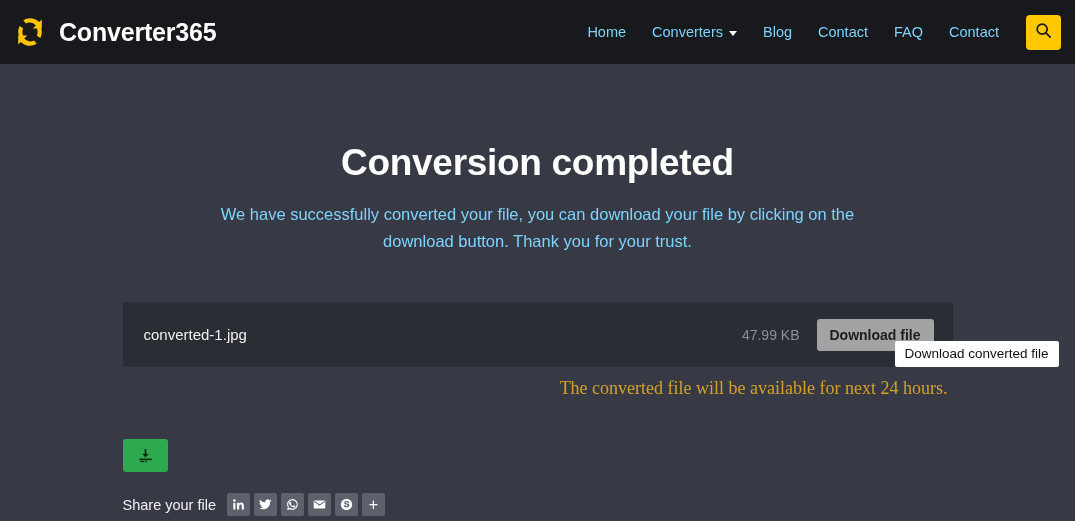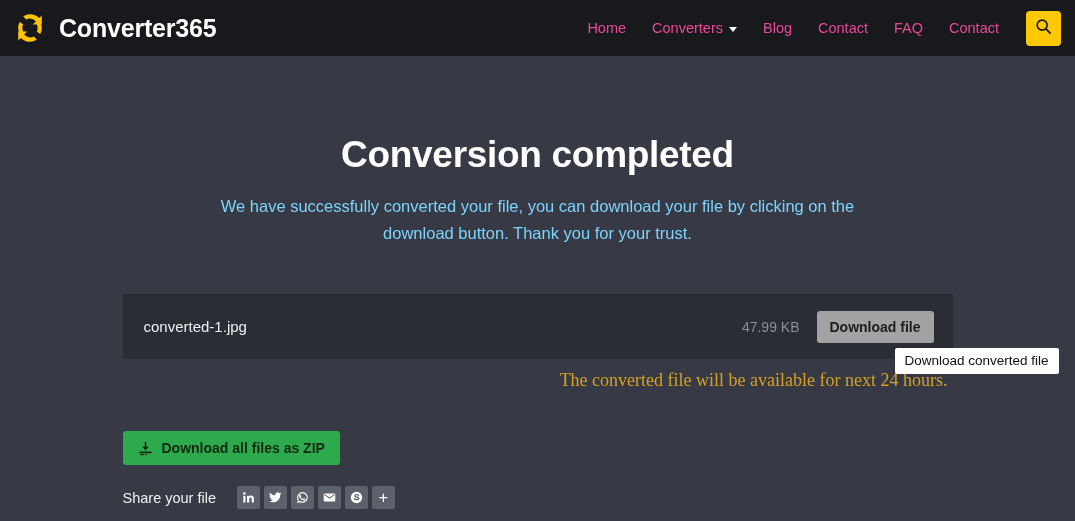--- a/index.html
+++ b/index.html
@@ -13,21 +13,21 @@
 
   body {
     font-family: "Liberation Sans", sans-serif;
     background: #373a44;
     color: #ffffff;
     -webkit-font-smoothing: antialiased;
   }
 
   
   .header {
-    height: 56px;
+    height: 64px;
     background: #17191c;
     display: flex;
     align-items: center;
     padding: 0 14px 0 12px;
     position: relative;
     z-index: 5;
   }
 
   .brand {
     display: flex;
@@ -52,21 +52,21 @@
   }
 
   .nav {
     margin-left: auto;
     display: flex;
     align-items: center;
     gap: 0;
   }
 
   .nav-item {
-    color: #ec4899;
+    color: #7dd3fc;
     font-size: 14.5px;
     text-decoration: none;
     padding: 6px 13px;
     white-space: nowrap;
     display: flex;
     align-items: center;
     gap: 6px;
     cursor: pointer;
   }
 
@@ -164,21 +164,21 @@
   
   .tooltip {
     position: absolute;
     background: #ffffff;
     color: #101010;
     font-size: 13.5px;
     padding: 5px 10px 6px;
     border-radius: 2px;
     white-space: nowrap;
     left: 772px;
-    top: 54px;
+    top: 39px;
     z-index: 10;
   }
 
   .notice {
     text-align: right;
     font-size: 18px;
     color: #d3a126;
     margin-top: 11px;
     padding-right: 5px;
     font-family: Liberation Serif, serif;
@@ -214,21 +214,21 @@
     background: #c8cace;
     color: #1d1f22;
   }
 
   .btn svg { display: block; flex: 0 0 auto; }
 
   
   .share-row {
     display: flex;
     align-items: center;
-    gap: 19px;
+    gap: 9px;
     margin-top: 21px;
   }
 
   .share-label {
     font-size: 14.5px;
     color: #f0f0f1;
     margin-right: 2px;
   }
 
   .share-btns { display: flex; gap: 4px; }
@@ -327,21 +327,20 @@
 
       <button class="btn btn-zip">
         <span>
           <svg viewBox="0 0 16 16" width="15" height="15" aria-hidden="true">
             <path d="M7.1 1h1.8v5.2h2.5L8 10.2 4.6 6.2h2.5z" fill="#13290f"></path>
             <rect x="1.3" y="11.3" width="13.4" height="1.7" fill="#13290f"></rect>
             <rect x="2.4" y="13.7" width="4.3" height="1.4" fill="#13290f"></rect>
             <rect x="8" y="13.7" width="1.6" height="1.4" fill="#13290f"></rect>
           </svg>
         </span>
-        <span>Download all files as ZIP</span>
       </button>
 
     </div>
 
     <div class="share-row">
       <span class="share-label">Share your file</span>
 
       <div class="share-btns">
 
         <button class="share-btn">

